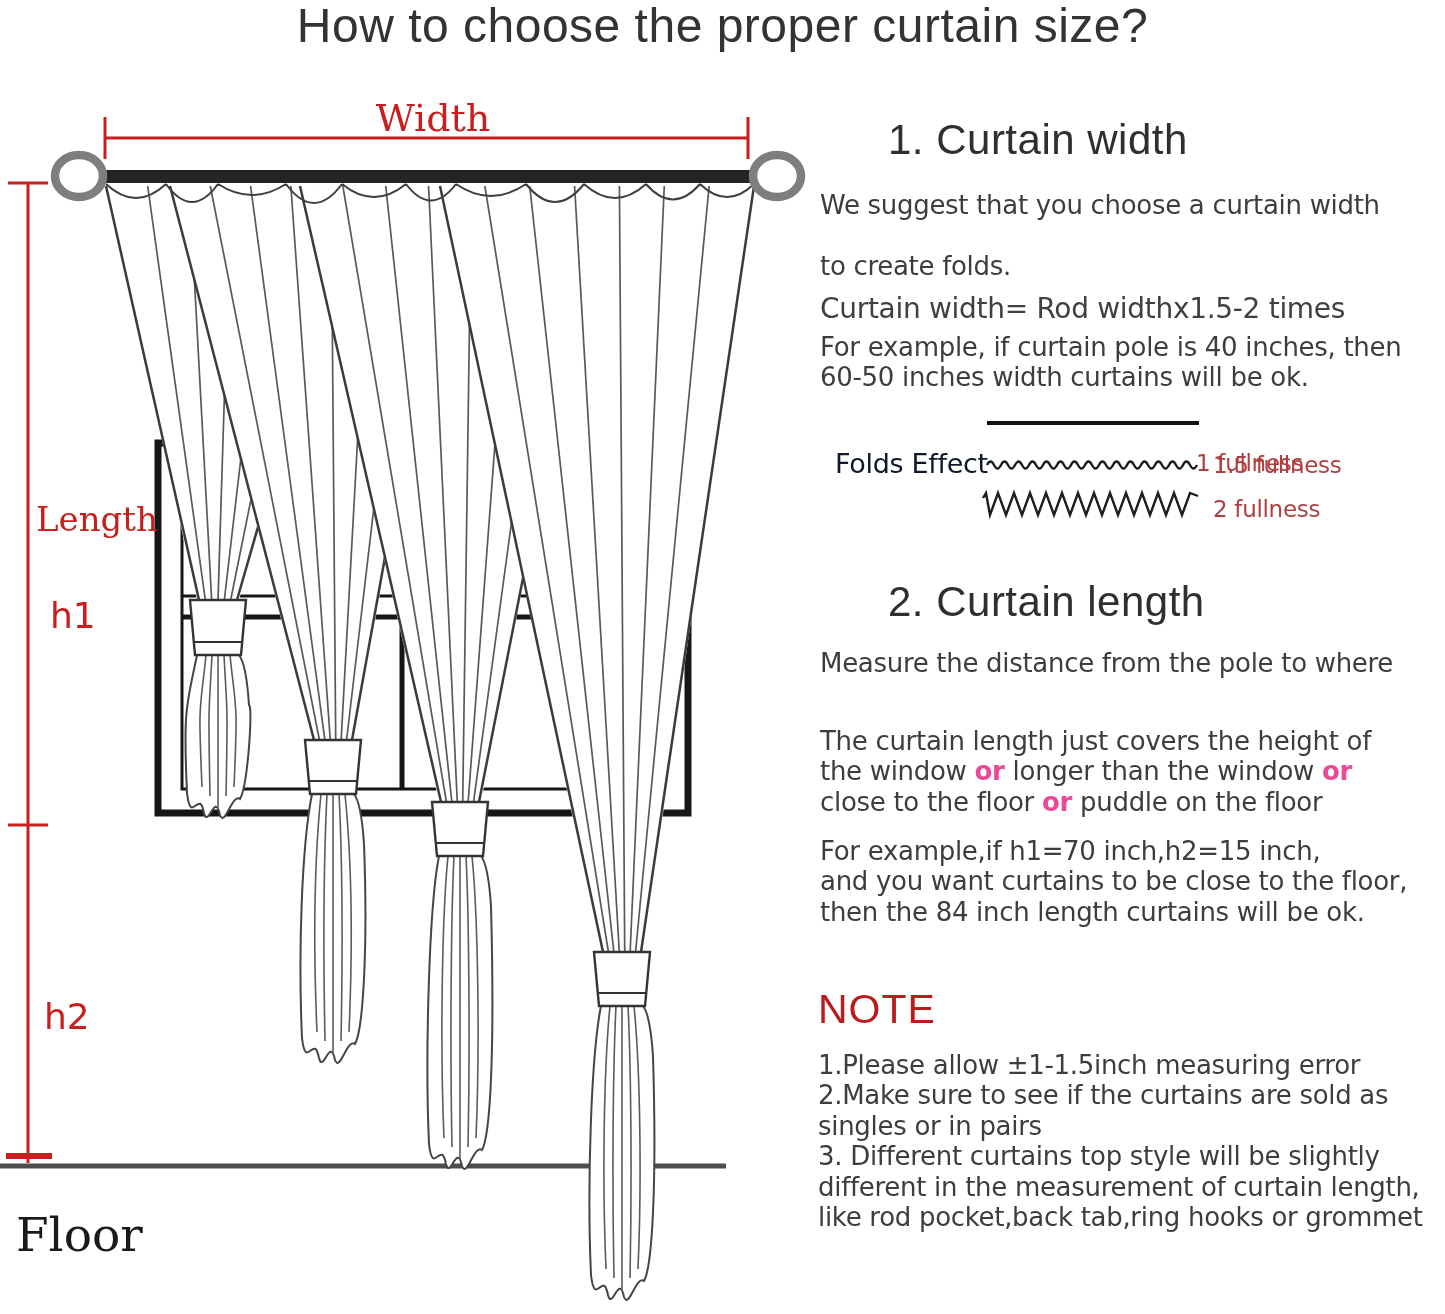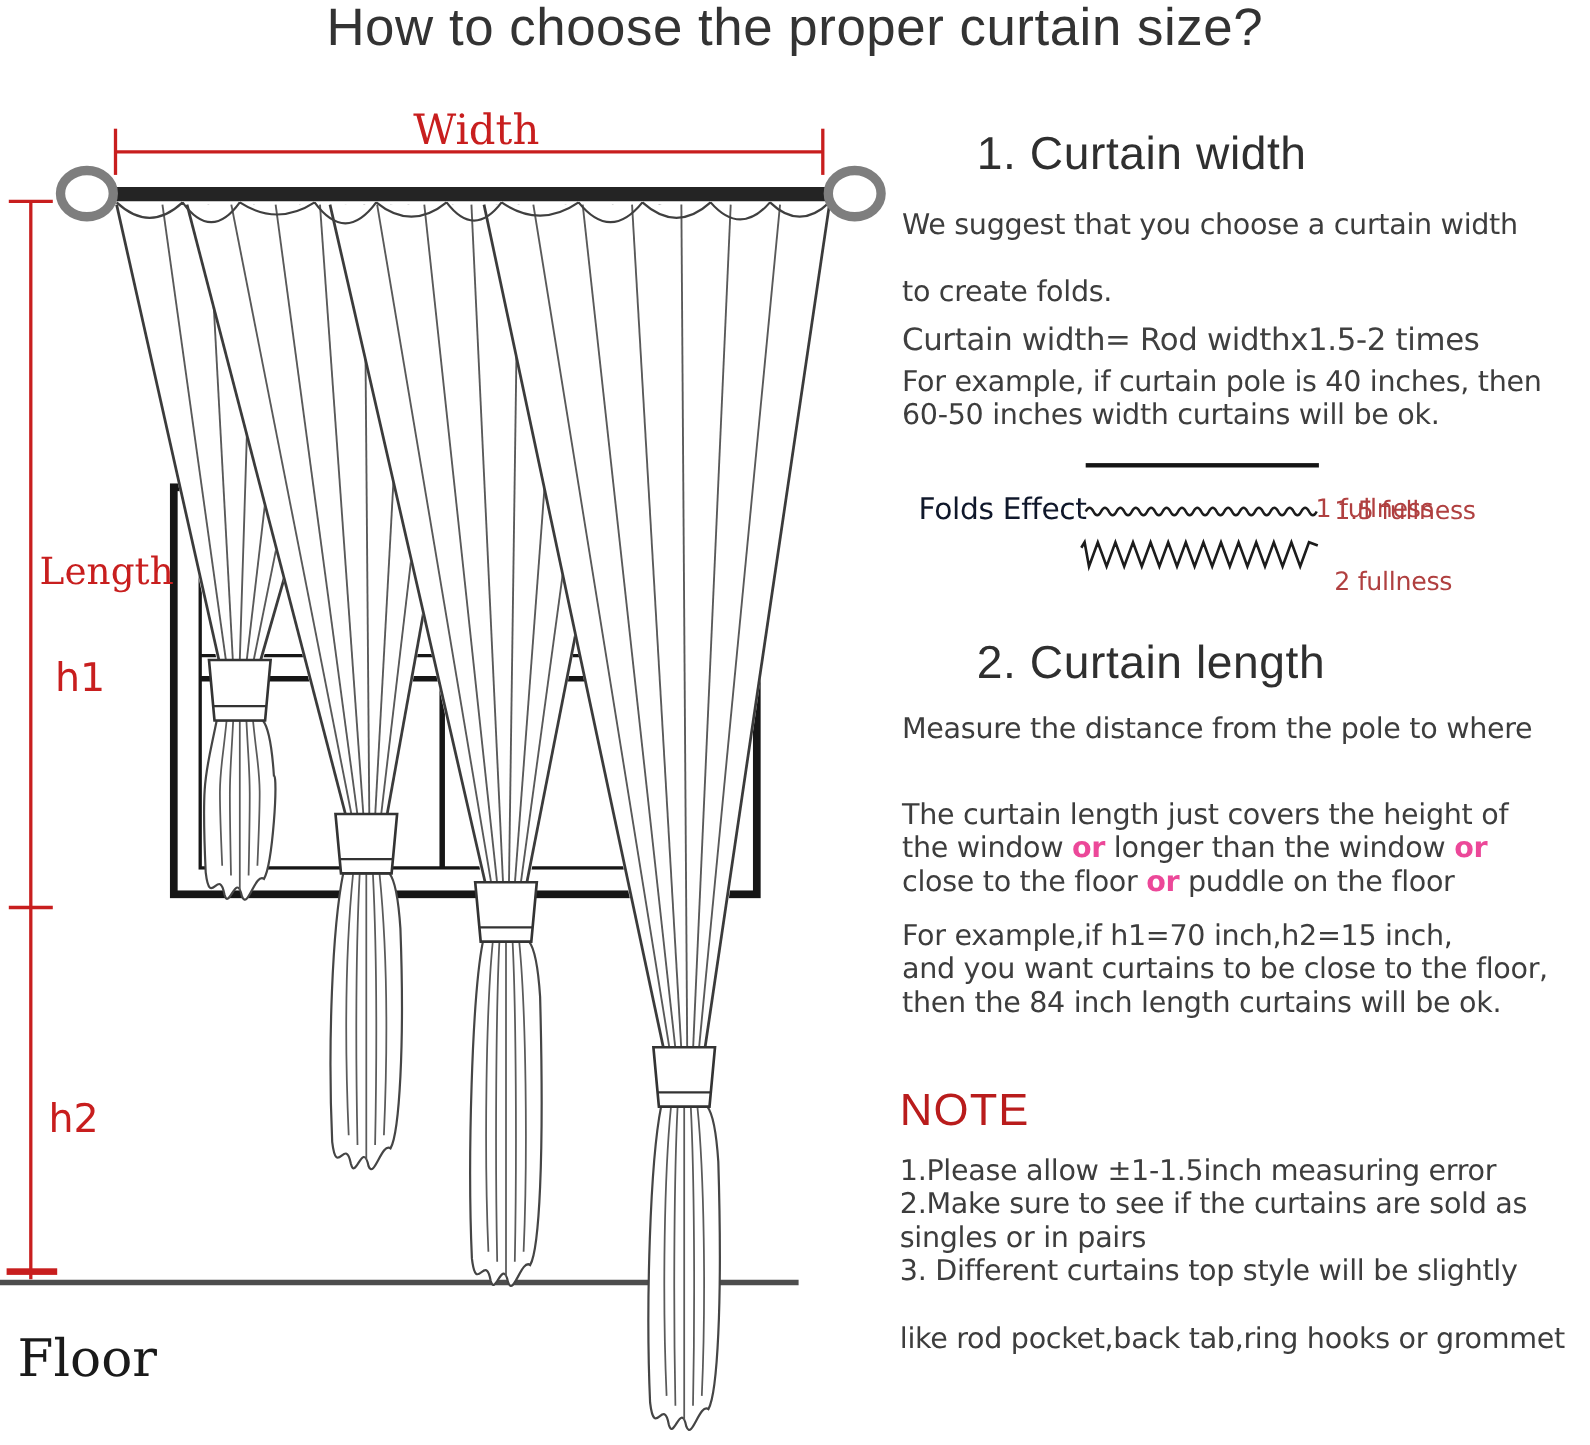--- a/index.html
+++ b/index.html
@@ -177,21 +177,21 @@
   <div class="abs fold-line" style="left:167px;top:17px;"></div>
   <svg id="wave" class="abs" style="left:165px;top:52px;" width="214" height="18" viewBox="0 0 214 18">
       <path d="M2,9 q3.5,-7 7,0 q3.5,7 7,0 q3.5,-7 7,0 q3.5,7 7,0 q3.5,-7 7,0 q3.5,7 7,0 q3.5,-7 7,0 q3.5,7 7,0 q3.5,-7 7,0 q3.5,7 7,0 q3.5,-7 7,0 q3.5,7 7,0 q3.5,-7 7,0 q3.5,7 7,0 q3.5,-7 7,0 q3.5,7 7,0 q3.5,-7 7,0 q3.5,7 7,0 q3.5,-7 7,0 q3.5,7 7,0 q3.5,-7 7,0 q3.5,7 7,0 q3.5,-7 7,0 q3.5,7 7,0 q3.5,-7 7,0 q3.5,7 7,0 q3.5,-7 7,0 q3.5,7 7,0 q3.5,-7 7,0 q3.5,7 7,0" fill="none" stroke="#1c1c1c" stroke-width="2.3"></path>
     </svg>
   <svg id="zig" class="abs" style="left:157px;top:84px;" width="228" height="32" viewBox="0 0 228 32">
       <path d="M6,10 L9,5 L13,27 L21,5 L29,27 L37,5 L45,27 L53,5 L61,27 L69,5 L77,27 L85,5 L93,27 L101,5 L109,27 L117,5 L125,27 L133,5 L141,27 L149,5 L157,27 L165,5 L173,27 L181,5 L189,27 L197,5 L205,27 L213,5 L221,8" fill="none" stroke="#1c1c1c" stroke-width="2.4"></path>
     </svg>
 
   <div class="abs fullness-label" style="left:376px;top:6px;margin-top:40px;">1 fullness</div>
   <div class="abs fullness-label" style="left:393px;top:48px;">1.5 fullness</div>
-  <div class="abs fullness-label" style="left:393px;top:92px;margin-top:20px;">2 fullness</div>
+  <div class="abs fullness-label" style="left:393px;top:92px;">2 fullness</div>
 </div>
 
 <div class="abs sec-heading" style="left:848px;top:578px;">2. Curtain length</div>
 
 <div class="abs body-text" style="left:820px;top:648px;">
   <span>Measure the distance from the pole to where</span><br>
 </div>
 
 <div class="abs body-text" style="left:820px;top:726px;">
   <span>The curtain length just covers the height of</span><br>
@@ -205,15 +205,15 @@
   <span>then the 84 inch length curtains will be ok.</span>
 </div>
 
 <div class="abs note-heading" style="left:818px;top:986px;">NOTE</div>
 
 <div class="abs body-text" style="left:818px;top:1050px;">
   <span>1.Please allow ±1-1.5inch measuring error</span><br>
   <span>2.Make sure to see if the curtains are sold as</span><br>
   <span>singles or in pairs</span><br>
   <span>3. Different curtains top style will be slightly</span><br>
-  <br>
+  <span>different in the measurement of curtain length,</span><br>
   <span>like rod pocket,back tab,ring hooks or grommet</span>
 </div>
 
 </body></html>

